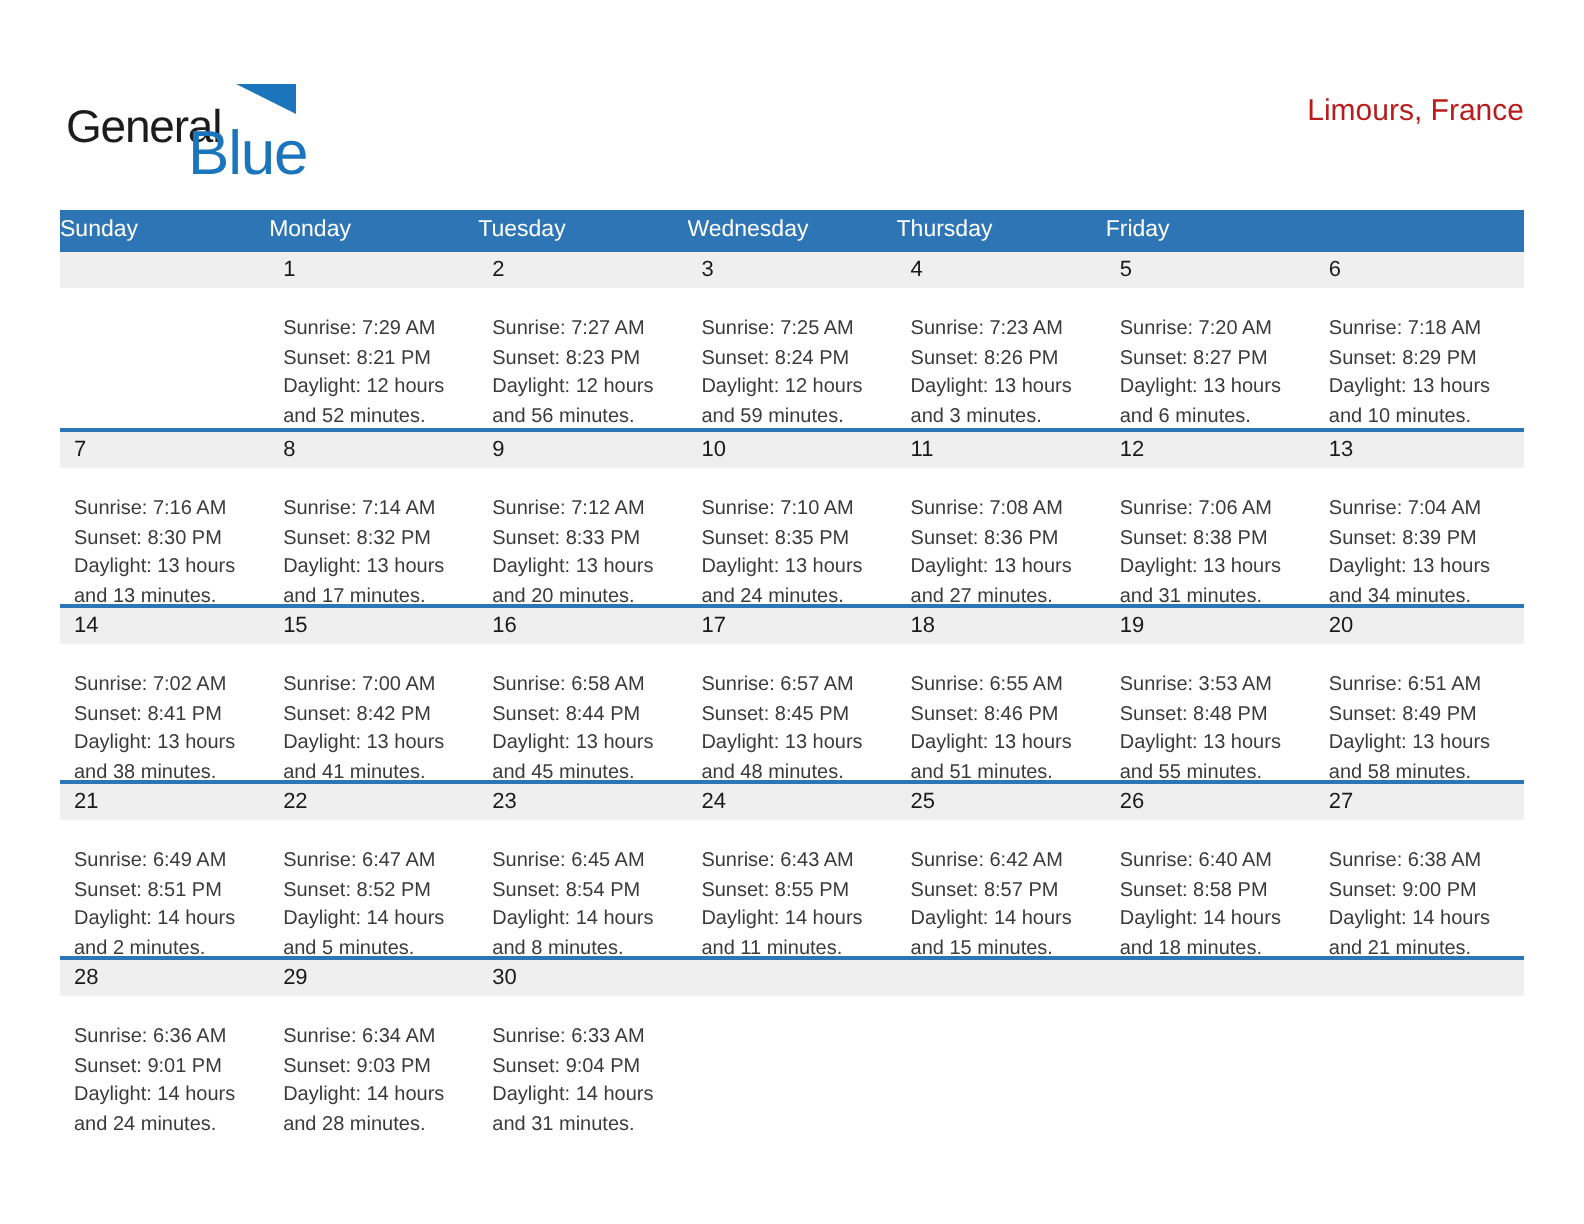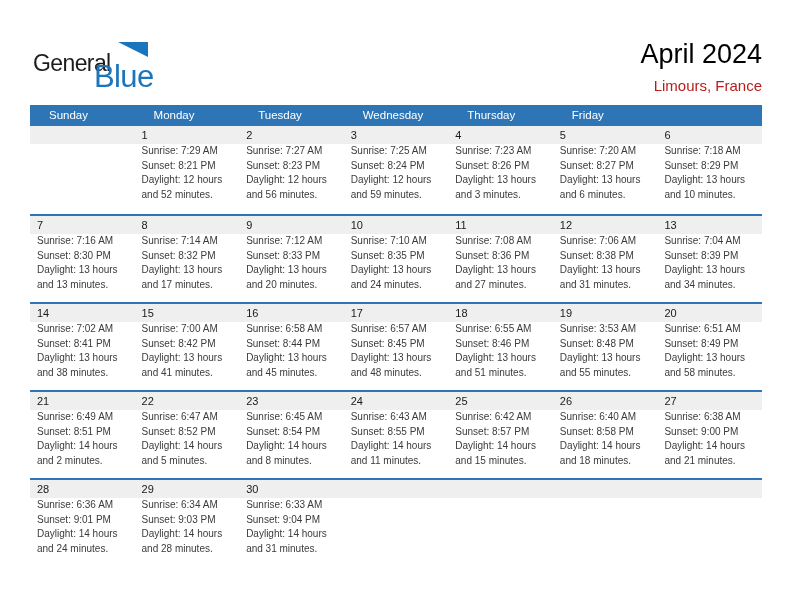--- a/index.html
+++ b/index.html
@@ -21,38 +21,37 @@
   .logo-triangle{position:absolute;left:85px;top:4px;width:30px;height:15px;
     background:var(--logo-blue);clip-path:polygon(0 0,100% 0,100% 100%);}
   .logo-blue{position:absolute;left:61px;top:21px;font-size:31px;color:var(--logo-blue);letter-spacing:-0.6px;}
   
   .titlebox{position:absolute;right:30px;top:39px;text-align:right;}
   .title{font-size:27px;color:#000;line-height:30px;}
   .subtitle{font-size:15px;color:#b91c1c;margin-top:8px;line-height:18px;}
   
   .table{position:absolute;left:30px;top:105px;width:732px;}
   .head-row{display:grid;grid-template-columns:repeat(7,1fr);height:21px;background:var(--header-blue);}
-  .hcell{font-size:11.5px;color:#ffffff;line-height:21px;padding-left:19px;overflow:hidden;white-space:nowrap;}
+  .hcell{font-size:11.5px;color:#ffffff;line-height:21px;padding-left:0;overflow:hidden;white-space:nowrap;}
   .week{display:grid;grid-template-columns:repeat(7,1fr);height:88px;border-top:2px solid var(--header-blue);box-sizing:border-box;}
   .week.first{border-top:none;}
   .cell{display:flex;flex-direction:column;overflow:hidden;}
   .band{height:18px;flex:0 0 18px;background:var(--band-gray);font-size:11px;line-height:18px;padding-left:7px;color:#1a1a1a;}
-  .info{padding:0 6px 0 7px;font-size:10px;line-height:14.6px;color:#3b3b3b;}
+  .info{padding:14px 6px 0 7px;font-size:10px;line-height:14.6px;color:#3b3b3b;}
 </style>
 </head>
 <body>
 
 <div class="logo">
   <span class="logo-general">General</span>
   <span class="logo-triangle"></span>
   <span class="logo-blue">Blue</span>
 </div>
 
 <div class="titlebox">
-  <div class="title">April 2024</div>
   <div class="subtitle">Limours, France</div>
 </div>
 
 <div class="table">
   <div class="head-row">
     <div class="hcell">Sunday</div>
     <div class="hcell">Monday</div>
     <div class="hcell">Tuesday</div>
     <div class="hcell">Wednesday</div>
     <div class="hcell">Thursday</div>

